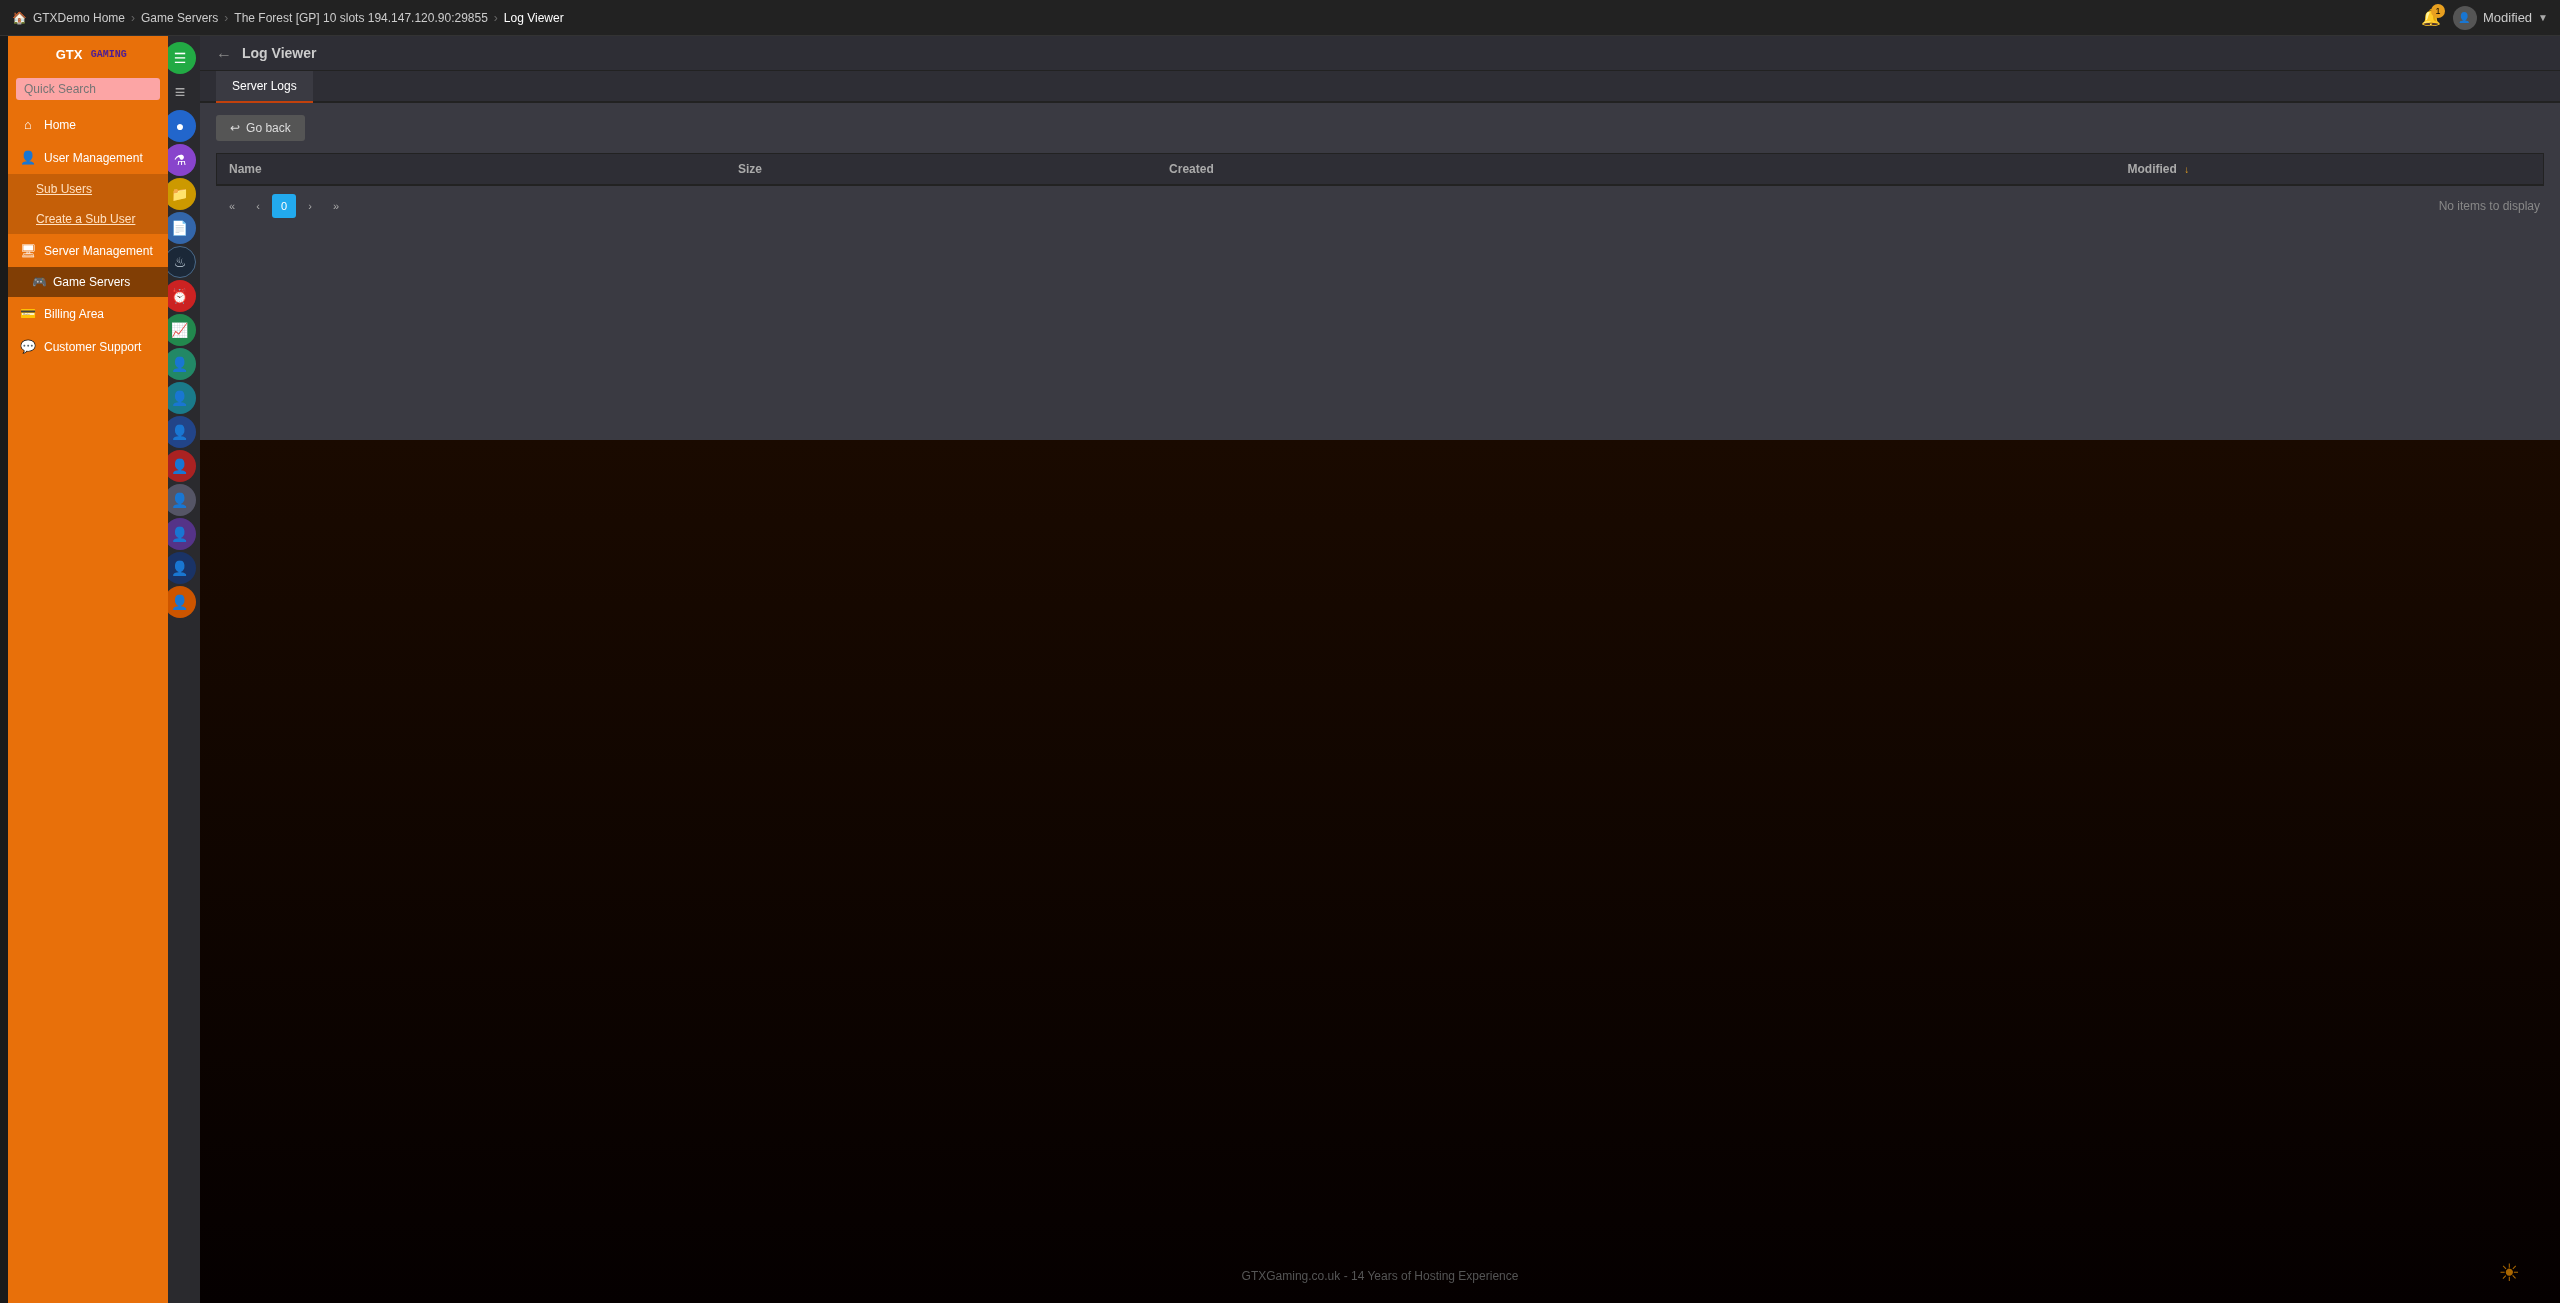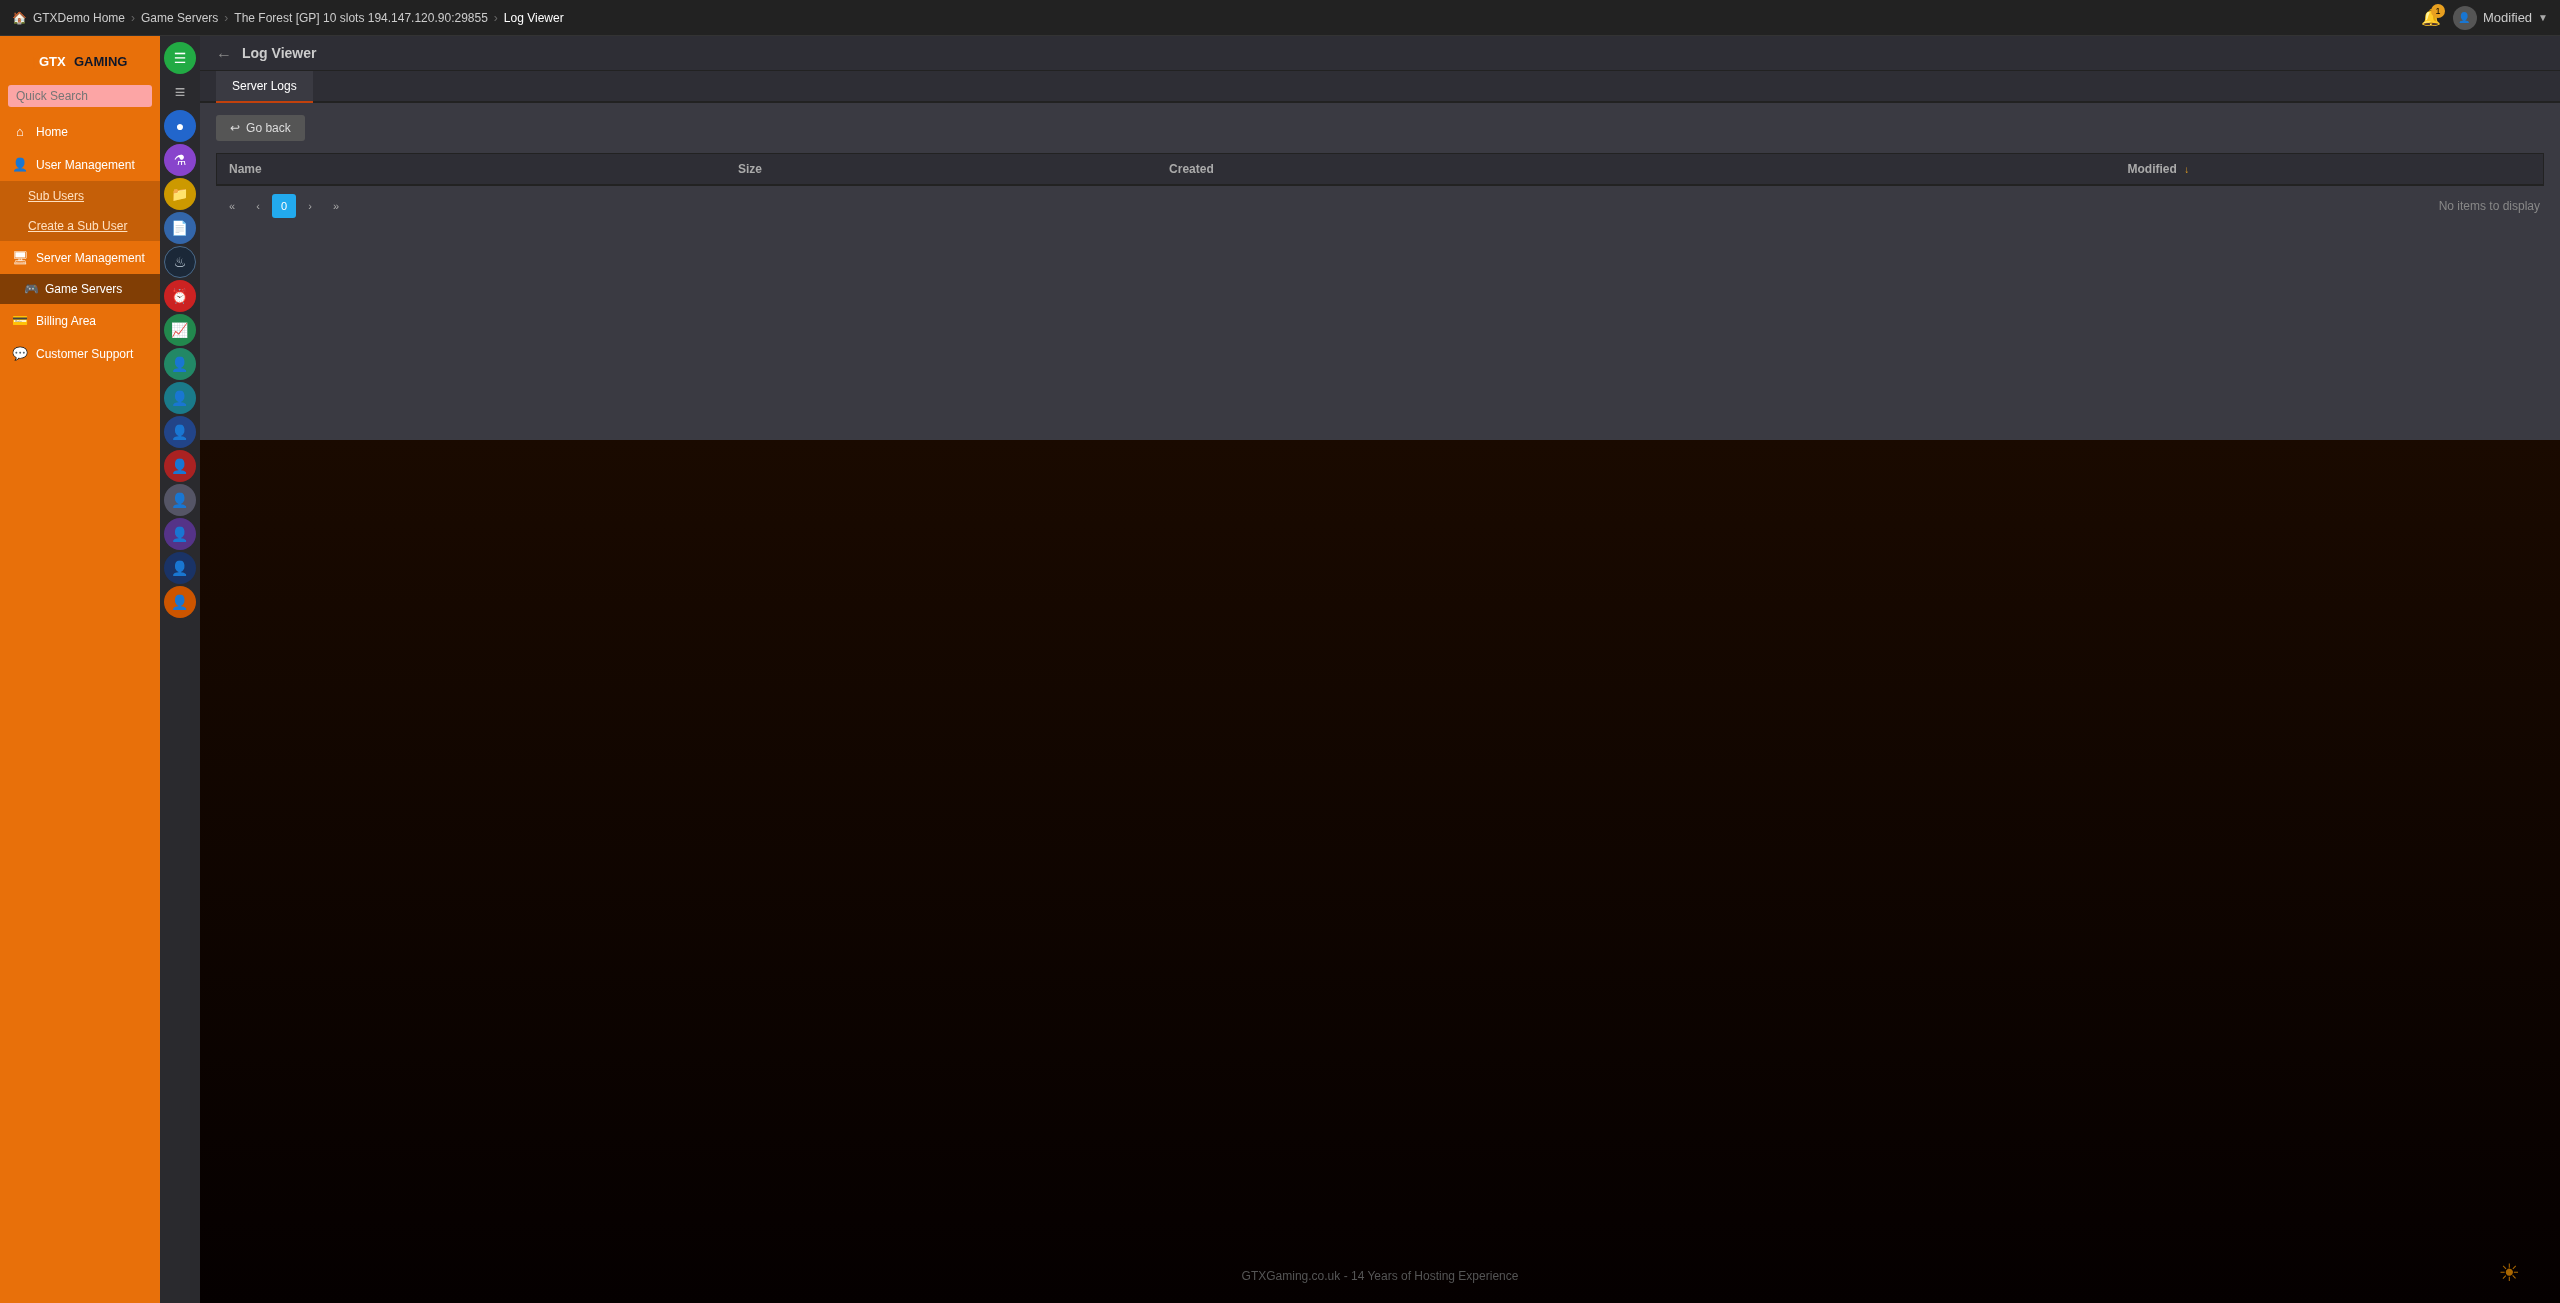--- a/index.html
+++ b/index.html
@@ -17,23 +17,23 @@
     .breadcrumb .current { color: #fff; }
     .top-right { display: flex; align-items: center; gap: 12px; }
     .bell-icon { color: #e8a020; font-size: 16px; position: relative; }
     .bell-badge { background: #e8a020; color: #000; border-radius: 50%; width: 14px; height: 14px; font-size: 9px; display: flex; align-items: center; justify-content: center; position: absolute; top: -4px; right: -4px; }
     .user-menu { display: flex; align-items: center; gap: 6px; color: #ccc; cursor: pointer; }
     .user-avatar { width: 24px; height: 24px; border-radius: 50%; background: #555; display: flex; align-items: center; justify-content: center; color: #fff; font-size: 10px; }
     .chevron-down { font-size: 10px; color: #aaa; }
 
     
     .sidebar {
-      position: fixed; top: 36px; left: 0; width: 160px; bottom: 0;
+      position: fixed; top: 36px; left: 8px; width: 160px; bottom: 0;
       background: #e8700a; display: flex; flex-direction: column; z-index: 90;
-      padding-top: 10px;
+      padding-top: 3px;
     }
     .logo-area {
       display: flex; align-items: center; justify-content: center;
       padding: 8px; margin-bottom: 8px;
     }
     .search-input {
       margin: 0 8px 8px; padding: 4px 8px; border-radius: 3px;
       border: none; background: #fca5a5; font-size: 12px; color: #333; width: calc(100% - 16px);
     }
     .sidebar-nav { display: flex; flex-direction: column; flex: 1; }
@@ -159,21 +159,21 @@
       position: absolute; bottom: 16px; right: 40px; color: #aa6600; font-size: 24px;
     }
 
     
     .gtx-logo {
       display: flex; align-items: center; gap: 2px;
       font-weight: 900; font-size: 13px; letter-spacing: 0;
     }
     .gtx-bracket { color: #e8700a; }
     .gtx-text { color: #fff; }
-    .gtx-gaming { color: #0f172a; font-size: 13px; }
+    .gtx-gaming { color: #4c1d95; font-size: 10px; font-family: Liberation Mono, monospace; }
   </style>
 </head>
 <body>
 
 <nav class="top-nav">
   <div class="breadcrumb">
     <span>🏠</span>
     <a href="#">GTXDemo Home</a>
     <span class="sep">›</span>
     <a href="#">Game Servers</a>

